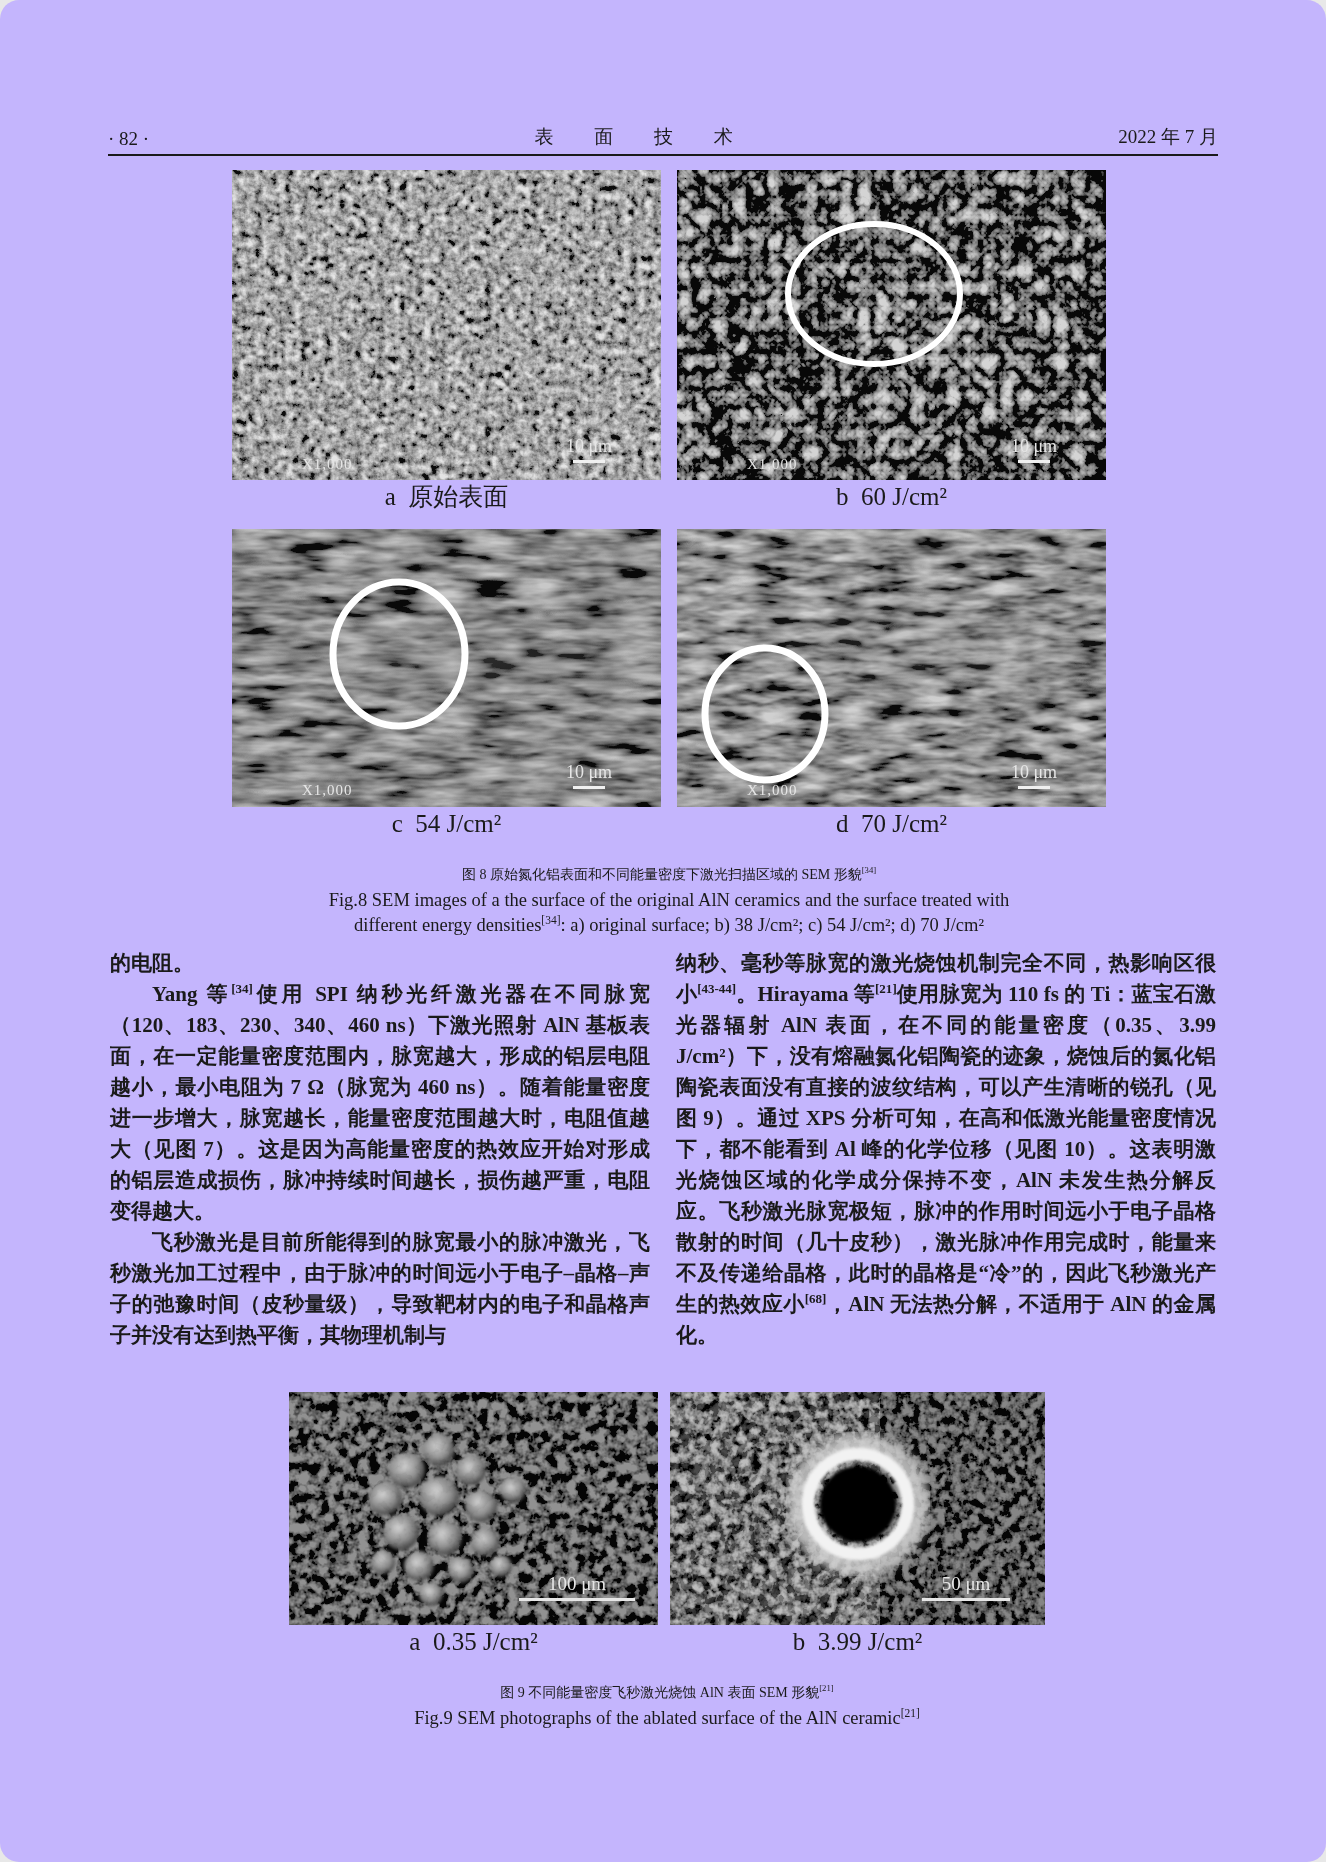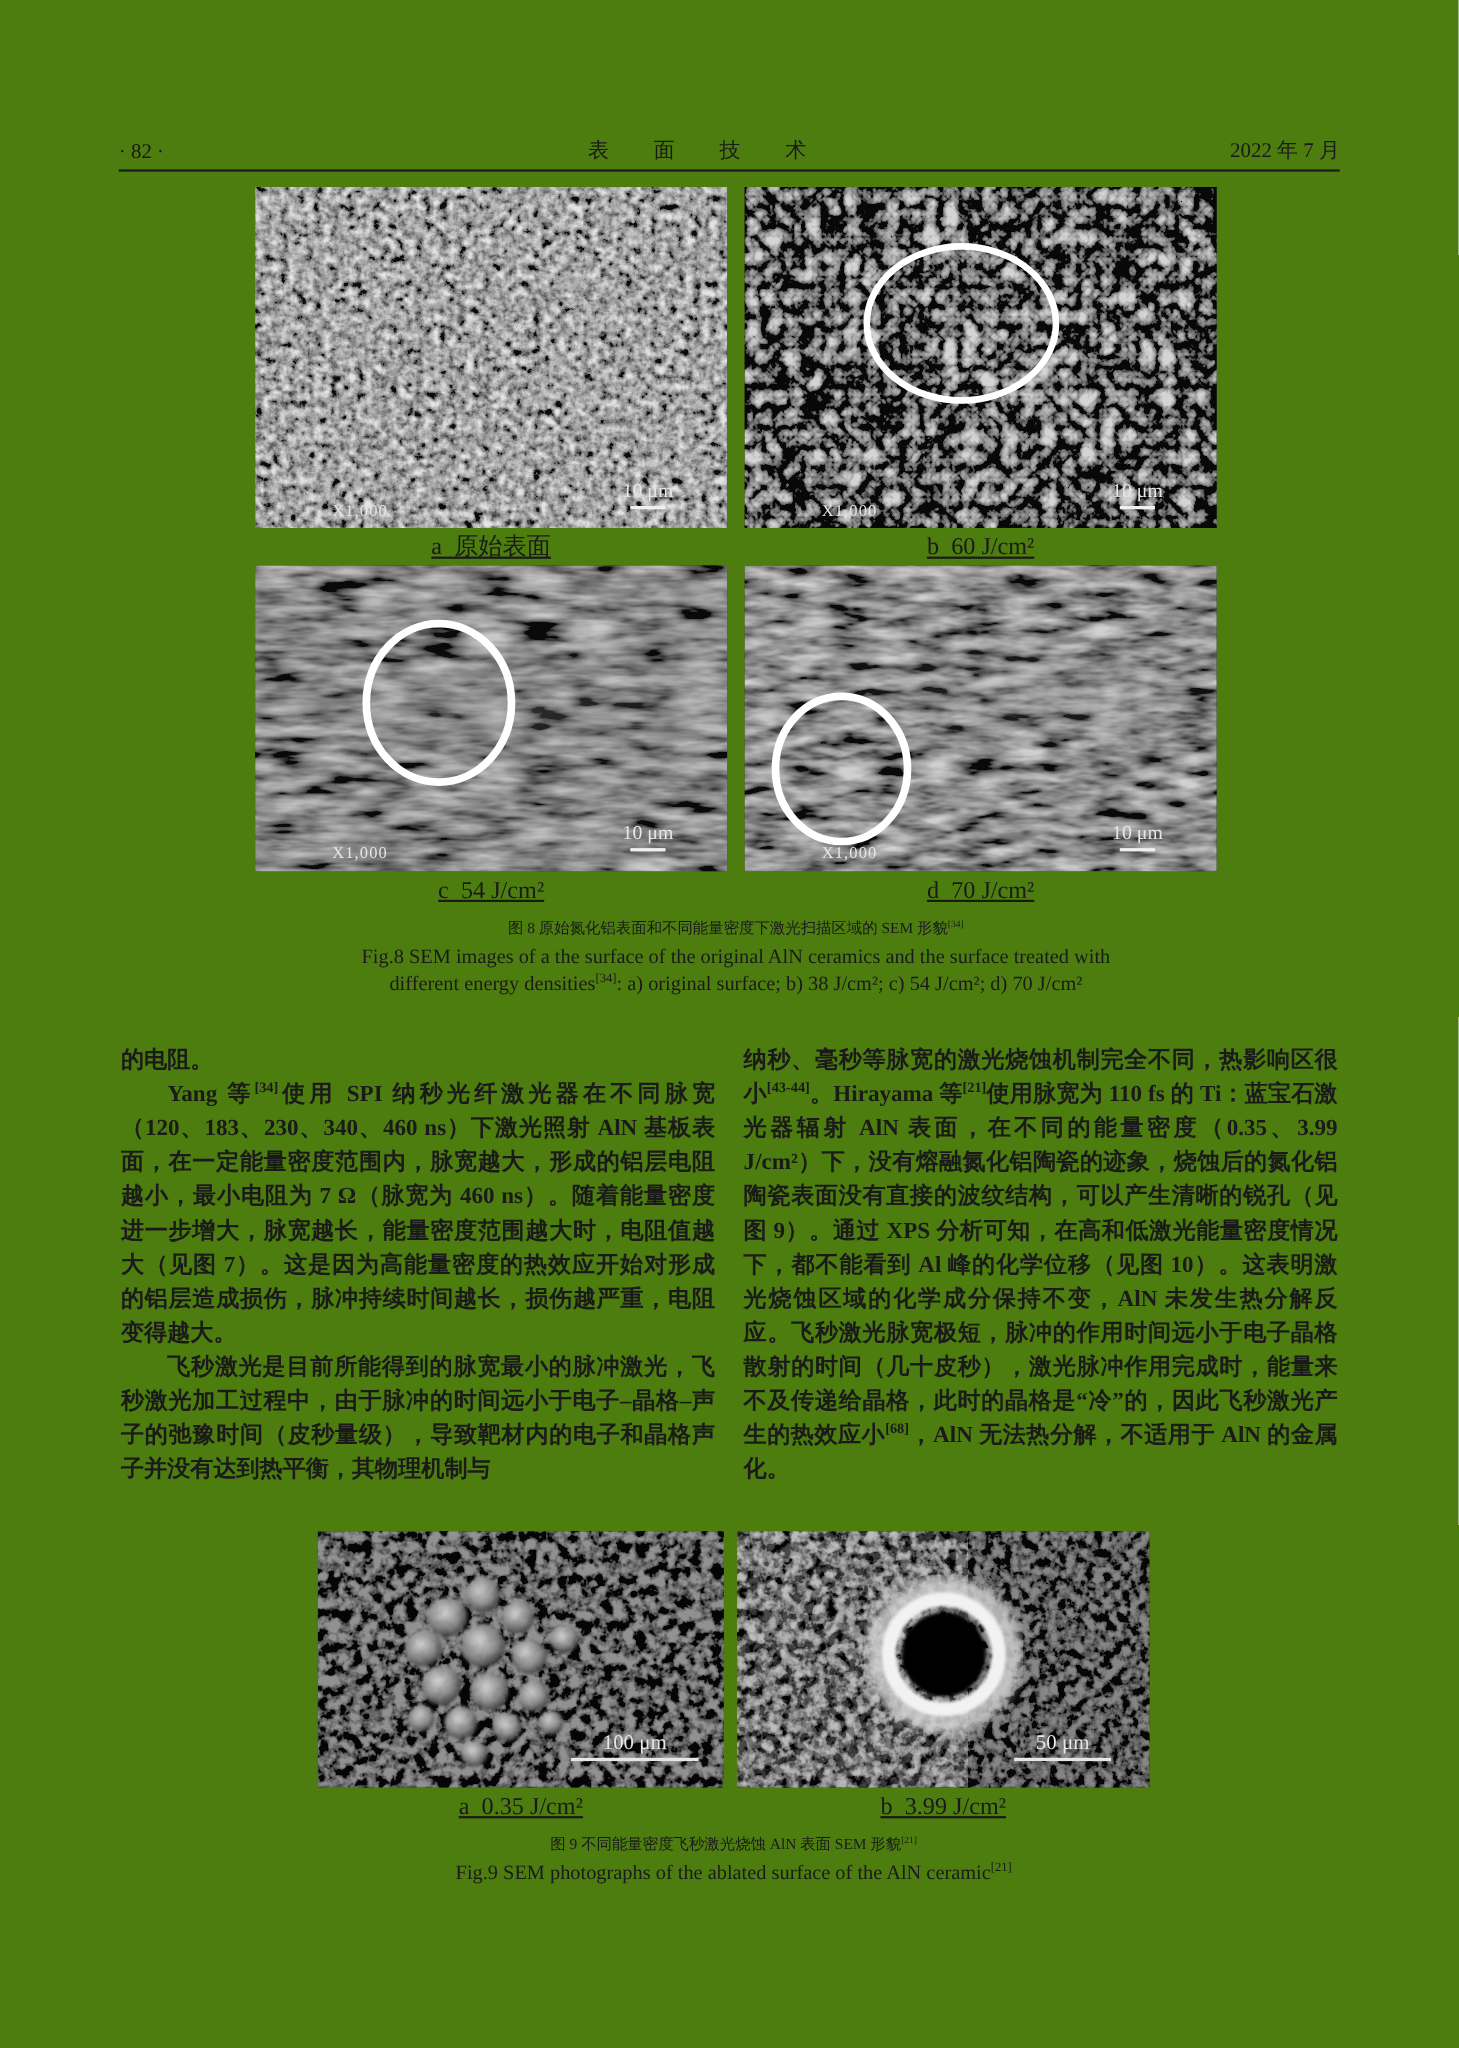--- a/index.html
+++ b/index.html
@@ -1,36 +1,35 @@
 <!DOCTYPE html>
 <html><head>
 <meta charset="utf-8">
 <style>
   html,body { margin:0; padding:0; background:#e8e8e8; }
   .page {
     position:relative; width:1326px; height:1862px; margin:0 auto;
-    background:#4d7c0f; overflow:hidden;
-    font-family:"Liberation Serif","DejaVu Serif",serif; color:#1a1a1a;
+    background:#c4b5fd; overflow:hidden;
+    font-family:"Liberation Serif","DejaVu Serif",serif; color:#1a1a1a;border-radius:19px;
   }
   
   .hdr {
     position:absolute; left:108px; right:108px; top:114px; height:36px;
     border-bottom:2px solid #1a1a1a;
     display:flex; justify-content:space-between; align-items:flex-end;
     font-size:19px; padding-bottom:4px;
   }
   .hdr .jtitle { letter-spacing:18px; padding-left:18px; }
   
   .fig8 { position:absolute; left:232px; top:170px; width:874px; }
   .fig8-grid { display:grid; grid-template-columns:429px 429px; column-gap:16px; }
   .sem { display:block; background:#2d2d2d; }
   .plabel {
-    height:34px; line-height:34px; text-align:center; font-size:22px;
+    height:49px; line-height:34px; text-align:center; font-size:25px;
     white-space:pre;
-    text-decoration:underline;
   }
   .figcap-zh { text-align:center; font-size:14px; margin-top:6px; line-height:26px; }
   .figcap-en { text-align:center; font-size:18.5px; line-height:25px; }
   sup { font-size:0.62em; line-height:0; }
   
   .cols { position:absolute; left:110px; top:948px; width:1106px; display:flex; gap:26px; }
   .col { width:540px; font-size:21px; line-height:31px; text-align:justify; text-justify:inter-ideograph;font-weight:bold; }
   .col p { margin:0; }
   .col p.ind { text-indent:2em; }
   

